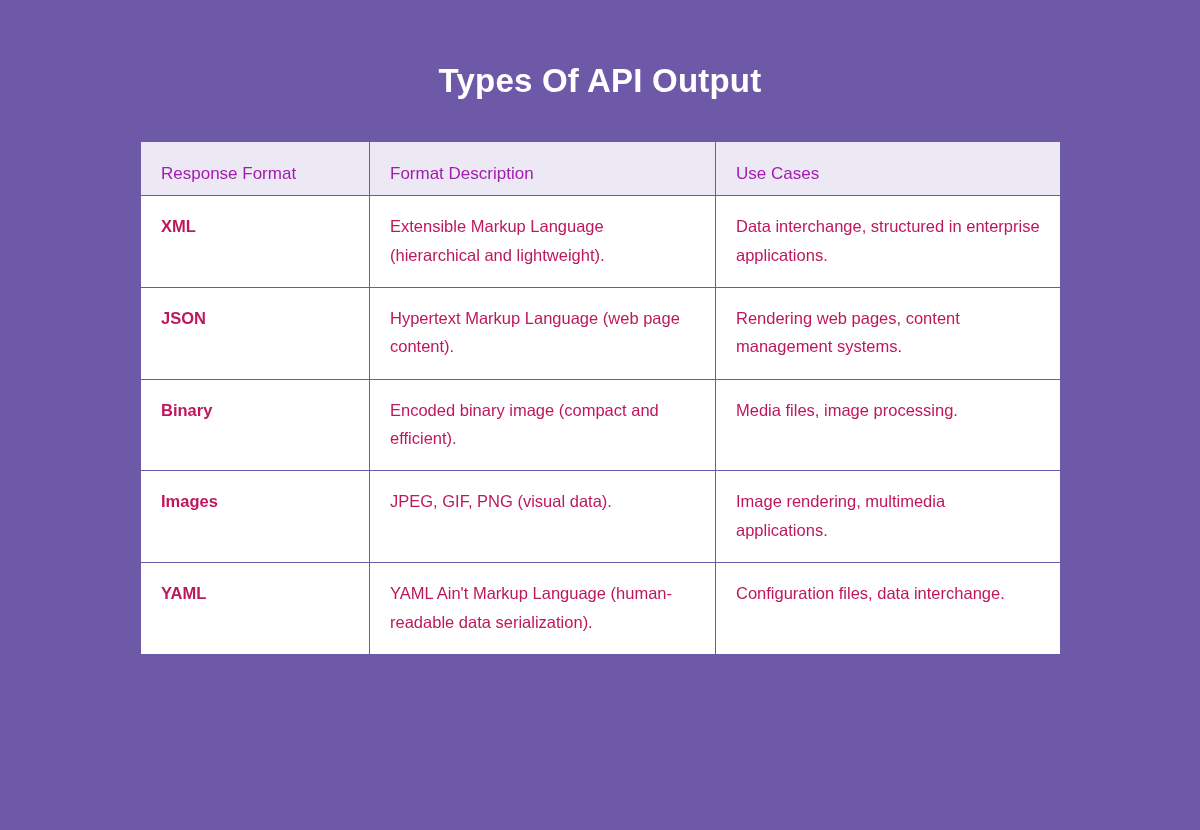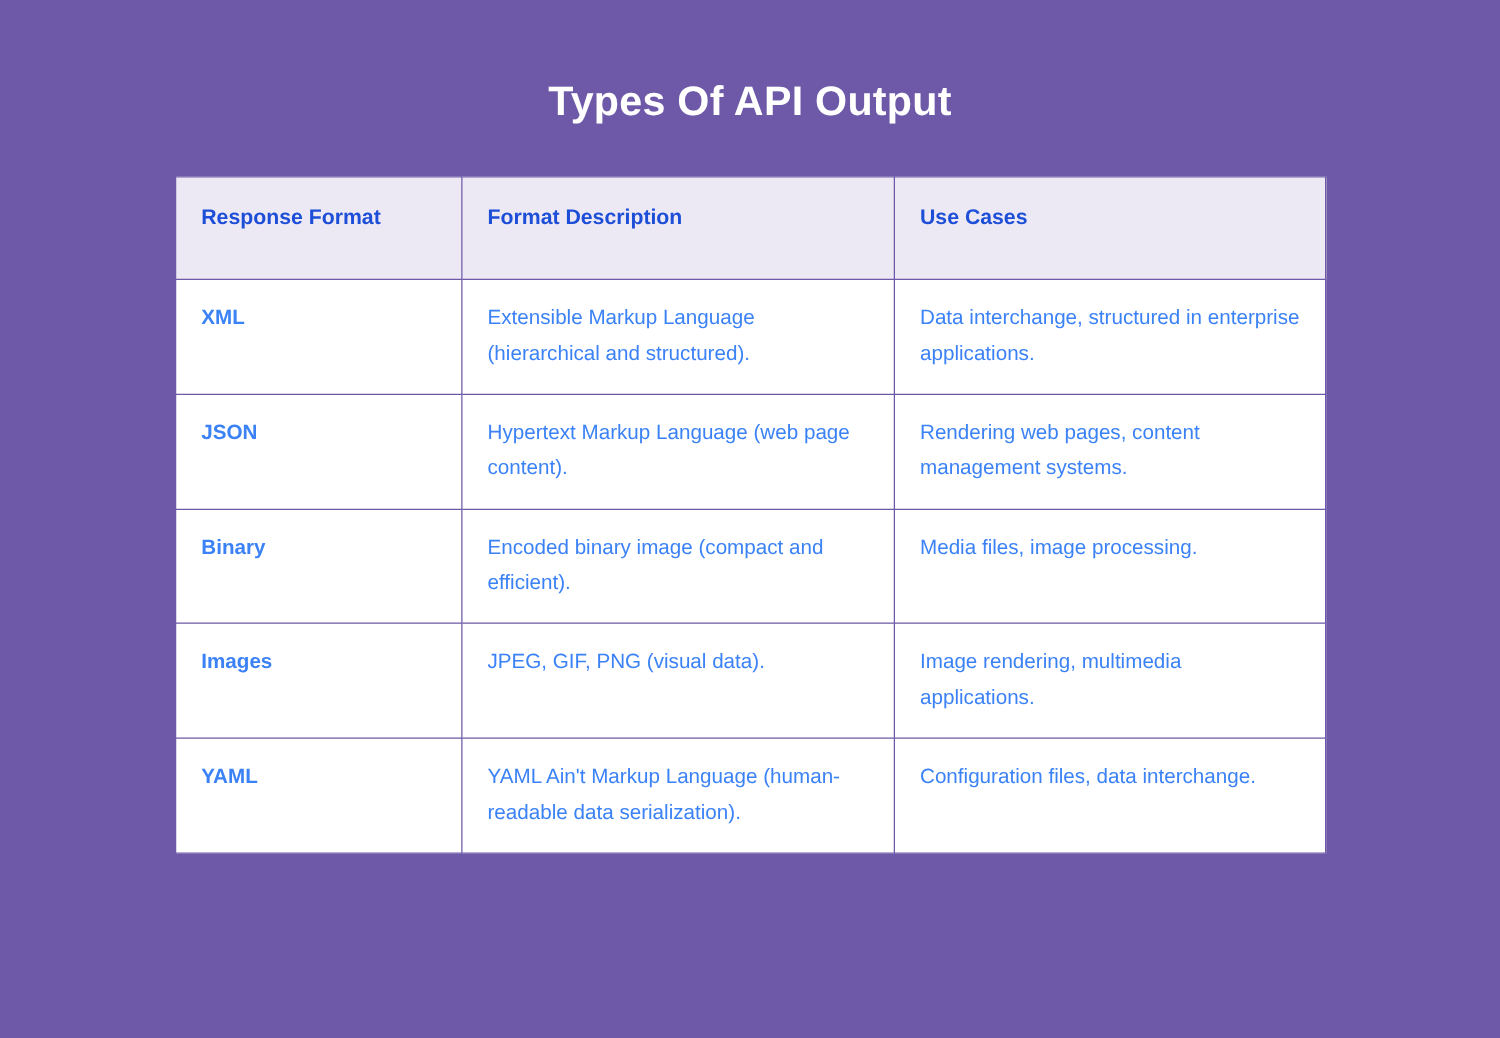--- a/index.html
+++ b/index.html
@@ -39,29 +39,29 @@
     table-layout: fixed;
   }
   table.api-table th,
   table.api-table td {
     border: 1px solid #6d59a8;
     text-align: left;
     vertical-align: top;
     padding: 16px 20px 18px 20px;
     font-size: 16.5px;
     line-height: 1.72;
-    color: #3b82f6;
+    color: #be185d;
   }
   table.api-table thead th {
     background: #ece9f4;
-    font-weight: bold;
+    font-weight: normal;
     font-size: 17px;
     padding-top: 17px;
-    padding-bottom: 35px;
-    color: #1d4ed8;
+    padding-bottom: 7px;
+    color: #a21caf;
   }
   col.c1 { width: 229px; }
   col.c2 { width: 346px; }
   col.c3 { width: 345px; }
   td.fmt {
     font-weight: bold;
     font-size: 17px;
   }
   tbody tr td {
     height: 48px;
@@ -84,21 +84,21 @@
       <thead>
         <tr>
           <th>Response Format</th>
           <th>Format Description</th>
           <th>Use Cases</th>
         </tr>
       </thead>
       <tbody>
         <tr>
           <td class="fmt">XML</td>
-          <td>Extensible Markup Language (hierarchical and structured).</td>
+          <td>Extensible Markup Language (hierarchical and lightweight).</td>
           <td>Data interchange, structured in enterprise applications.</td>
         </tr>
         <tr>
           <td class="fmt">JSON</td>
           <td>Hypertext Markup Language (web page content).</td>
           <td>Rendering web pages, content management systems.</td>
         </tr>
         <tr>
           <td class="fmt">Binary</td>
           <td>Encoded binary image (compact and efficient).</td>

